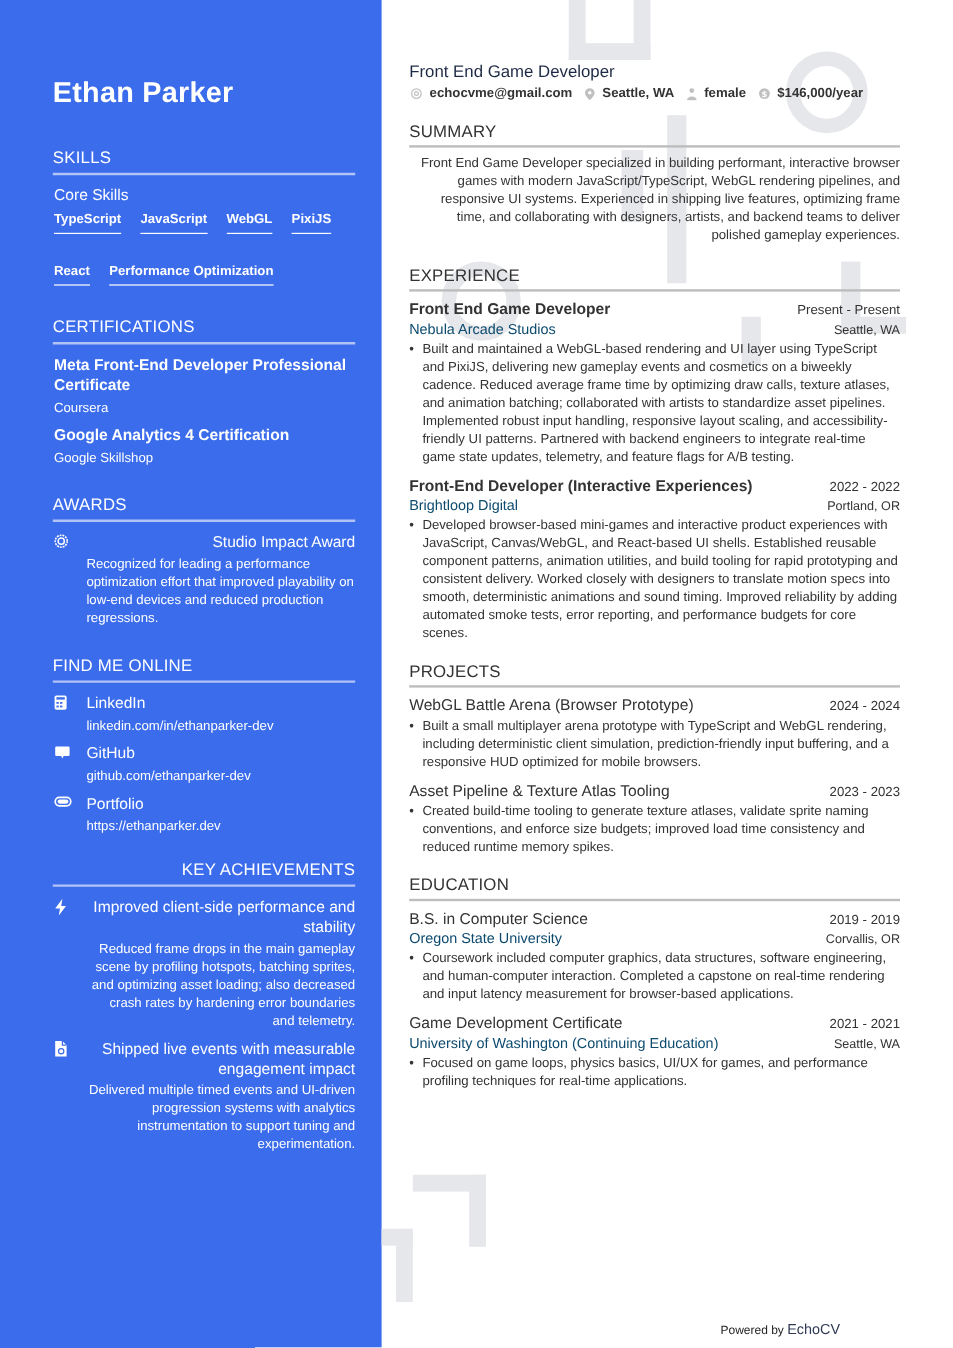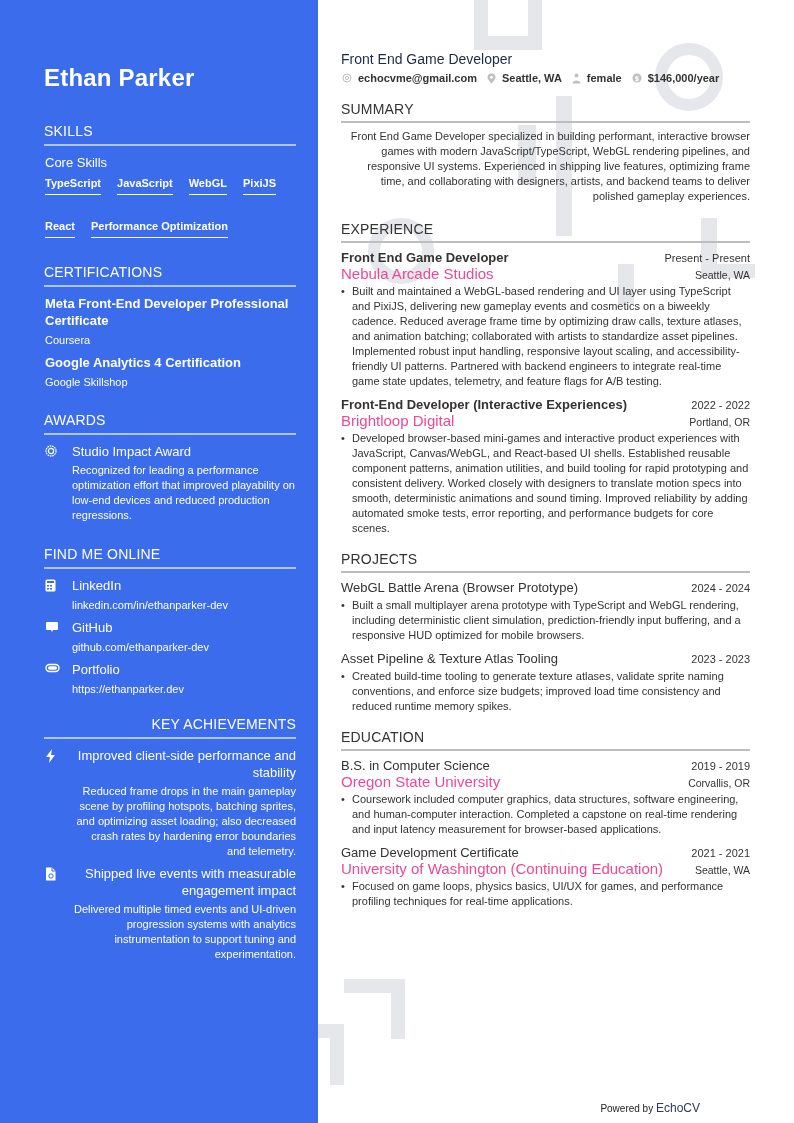--- a/index.html
+++ b/index.html
@@ -44,21 +44,21 @@
 
   .section { margin-top: 16px; }
   .sec-heading { font-size: 14px; line-height: 18px; color: #333; padding-bottom: 3px; border-bottom: 2px solid #bdbdbd; margin-bottom: 6px; letter-spacing: 0.2px; }
   .summary { font-size: 11px; line-height: 15px; color: #333; text-align: right; }
 
   .entry { margin-bottom: 7px; }
   .row { display: flex; justify-content: space-between; align-items: baseline; }
   .entry-title { font-size: 13px; line-height: 17px; color: #333; }
   .entry-title.bold { font-weight: bold; }
   .entry-date { font-size: 11px; color: #333; }
-  .entry-org { font-size: 15px; color: #ec4899; line-height: 16px; }
+  .entry-org { font-size: 12px; color: #0c4a6e; line-height: 16px; }
   .entry-loc { font-size: 10.5px; color: #333; }
   .bullets { list-style: none; margin-top: 2px; }
   .bullets li { position: relative; padding-left: 11px; font-size: 11px; line-height: 15px; color: #333; }
   .bullets li::before { content: "•"; position: absolute; left: 0; top: 0; }
 
   .powered { position: absolute; right: 42px; bottom: 8px; font-size: 10px; color: #222; }
   .powered .brand { font-size: 12px; color: #2f3a55; }
 </style>
 </head>
 <body>
@@ -94,21 +94,21 @@
   <section class="side-section" style="margin-top:22px;">
     <div class="side-heading">AWARDS</div>
     <div class="icon-item">
       <span class="ico">
         <svg width="12" height="12" viewBox="0 0 12 12">
             <circle cx="6" cy="6" r="5" fill="none" stroke="#fff" stroke-width="1.3" stroke-dasharray="1.6 0.8"></circle>
             <circle cx="6" cy="6" r="2.6" fill="none" stroke="#fff" stroke-width="1.2"></circle>
           </svg>
       </span>
       <div>
-        <div class="item-title" style="font-weight:normal;">Studio Impact Award</div>
+        <div class="item-title" style="font-weight:normal;text-align:right;">Studio Impact Award</div>
         <div class="item-body">Recognized for leading a performance optimization effort that improved playability on low-end devices and reduced production regressions.</div>
       </div>
     </div>
   </section>
 
   <section class="side-section" style="margin-top:22px;">
     <div class="side-heading">FIND ME ONLINE</div>
     <div class="icon-item">
       <span class="ico">
         <svg width="11" height="13" viewBox="0 0 11 13">

